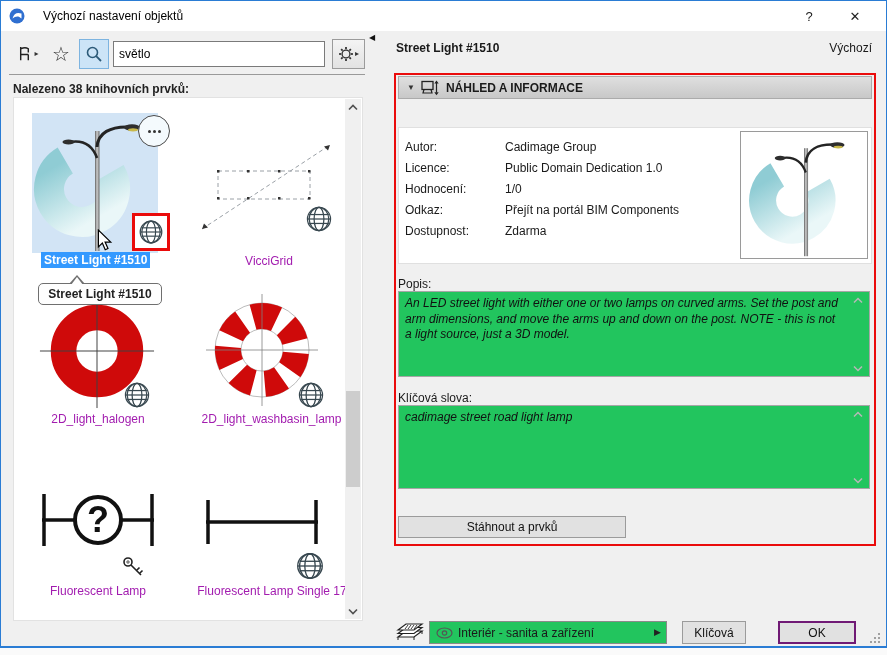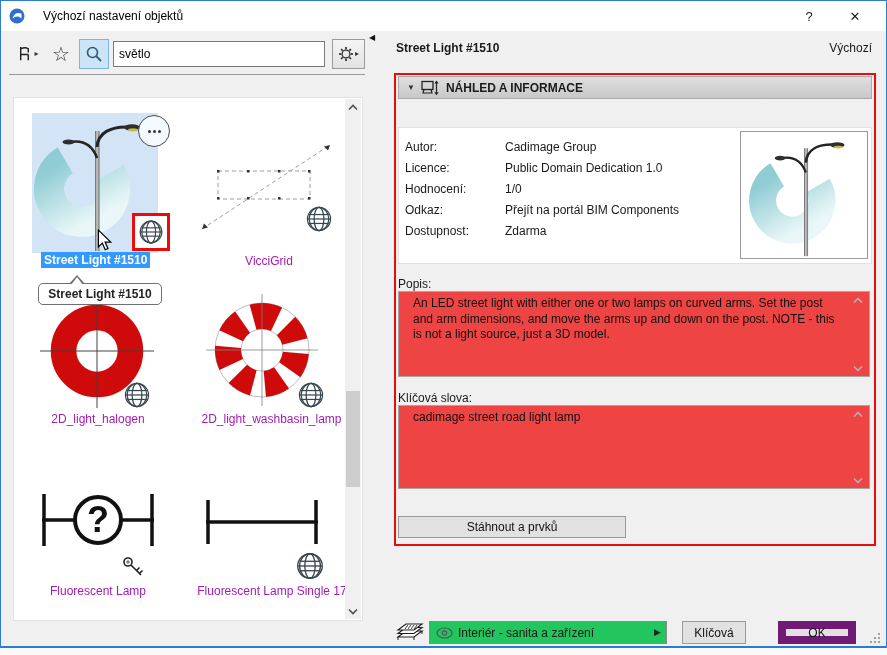--- a/index.html
+++ b/index.html
@@ -41,23 +41,23 @@
   .scroll-thumb{position:absolute;left:1px;top:292px;width:14px;height:96px;background:#cdcdcd;}
   
   .red-box{position:absolute;left:393px;top:72px;width:482px;height:473px;border:2px solid #ea0b0b;background:transparent;}
   .section-header{position:absolute;left:397px;top:75px;width:474px;height:23px;background:linear-gradient(#dfdfdf,#c8c8c8);border:1px solid #ababab;display:flex;align-items:center;padding-left:8px;gap:6px;}
   .section-title{font-weight:bold;color:#1a1a1a;}
   .info-box{position:absolute;left:397px;top:126px;width:474px;height:137px;background:#fff;border:1px solid #e0e0e0;}
   .frow{position:absolute;left:6px;height:15px;white-space:nowrap;}
   .frow .fval{position:absolute;left:100px;}
   .preview{position:absolute;right:3px;top:3px;width:128px;height:128px;background:#fff;border:1px solid #9a9a9a;}
   .area-label{position:absolute;color:#1a1a1a;}
-  .textbox{position:absolute;background:#ef4444;border:1px solid #a6a6a6;padding:4px 26px 4px 14px;line-height:1.3;color:#111;overflow:hidden;}
+  .textbox{position:absolute;background:#22c55e;border:1px solid #a6a6a6;padding:4px 26px 4px 6px;line-height:1.3;color:#111;overflow:hidden;font-style:italic;}
   .btn{display:flex;align-items:center;justify-content:center;background:#e1e1e1;border:1px solid #9b9b9b;font-family:inherit;font-size:12px;color:#111;}
-  .btn-default{border:8px solid #701a75;}
+  .btn-default{border:2px solid #701a75;}
   .combo{position:absolute;left:428px;top:620px;width:238px;height:23px;background:#22c55e;border:1px solid #8a8a8a;display:flex;align-items:center;gap:5px;padding:0 16px 0 6px;}
   .combo .chev{position:absolute;right:5px;top:5px;font-size:9px;color:#222;}
   .tri{font-size:8px;color:#333;line-height:1;}
   .cursor{position:absolute;z-index:20;}
 </style>
 </head>
 <body>
 
 <div class="dialog">
 
@@ -100,20 +100,21 @@
         <line x1="14.5" y1="3.5" x2="12.8" y2="5.2"></line>
           <line x1="3.5" y1="14.5" x2="5.2" y2="12.8"></line>
       </g>
     </svg>
     <span class="tri">▸</span>
   </div>
   <div class="hsep"></div>
 
   <span class="abs" style="left:368px;top:32px;font-size:8px;color:#111">◀</span>
 
+  <div class="results-label">Nalezeno 38 knihovních prvků:</div>
 
   <div class="listbox">
 
     <div class="abs" style="left:0;top:0;width:170px;height:180px">
       <div class="thumb1">
         <svg width="126" height="140" viewBox="0 0 126 140">
           <defs>
             <linearGradient id="cgA" x1="0" y1="0" x2="0" y2="1">
               <stop offset="0" stop-color="#8fccd4"></stop>
                 <stop offset="1" stop-color="#eaf7f8"></stop>

